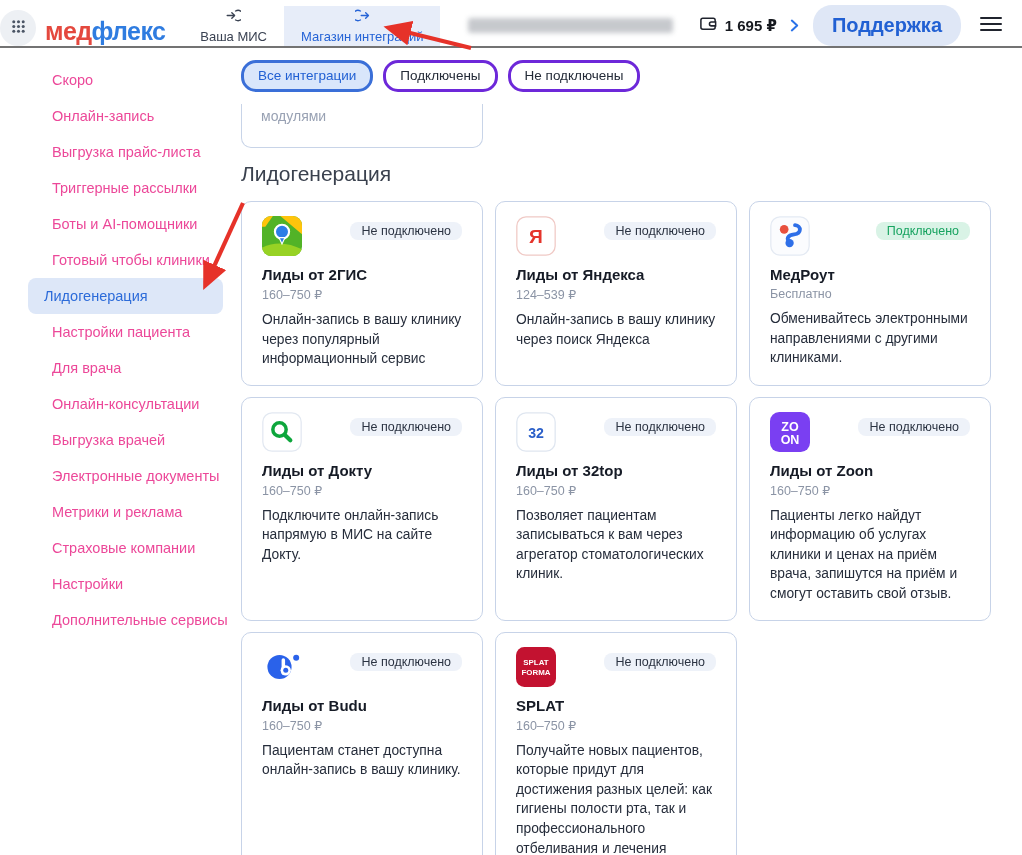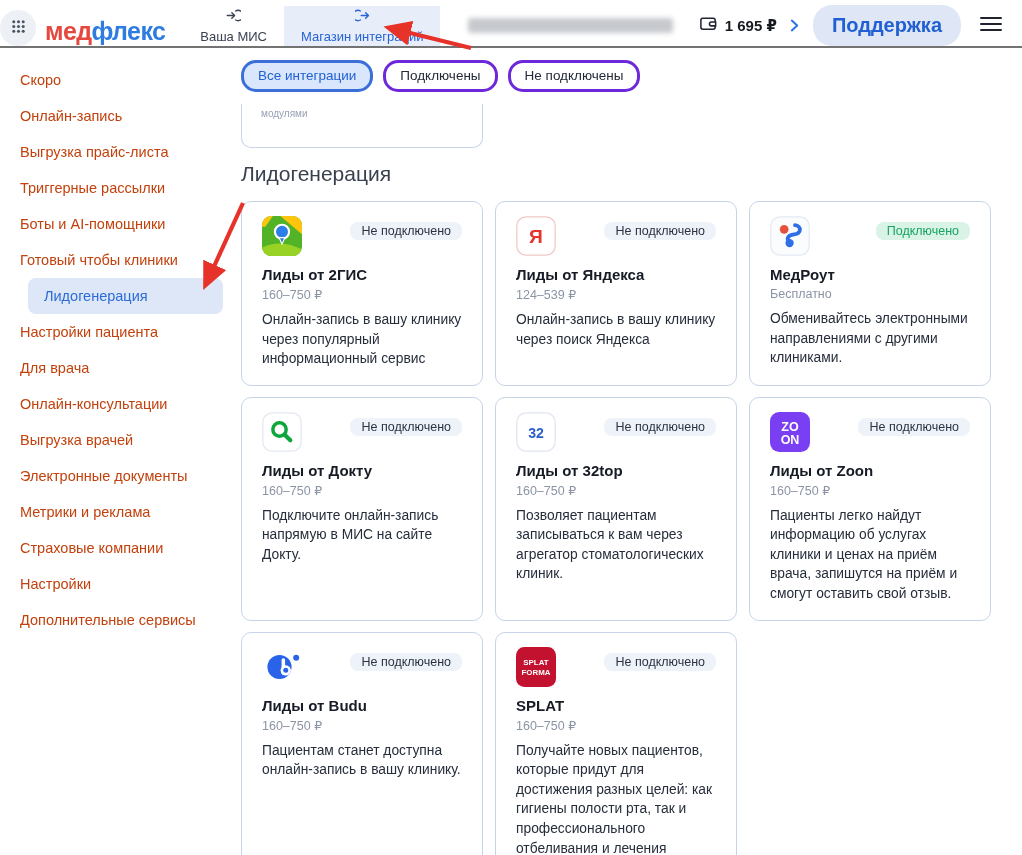--- a/index.html
+++ b/index.html
@@ -24,32 +24,32 @@
   .wallet { display:flex; align-items:center; gap:7px; cursor:pointer; }
   .balance { font-size:15px; font-weight:700; color:#16191f; white-space:nowrap; }
   .wallet .chev { display:flex; margin-left:6px; }
   .support-btn { margin-left:14px; border:none; cursor:pointer; background:#dfe7f6; color:#2160d3;
                  font-family:inherit; font-weight:700; font-size:20px; padding:9px 19px; border-radius:19px; }
   .burger { margin-left:19px; margin-right:4px; display:flex; cursor:pointer; }
 
   
   .body-wrap { display:flex; align-items:flex-start; }
   .sidebar { width:241px; flex:0 0 auto; padding-top:14px; }
-  .side-item { padding:10px 10px 10px 20px; font-size:14.5px; color:#c2410c; cursor:pointer; white-space:nowrap; }
+  .side-item { padding:10px 10px 10px 52px; font-size:14.5px; color:#ec4899; cursor:pointer; white-space:nowrap; }
   .side-item.active { margin:0 18px 0 28px; padding:10px 10px 10px 16px; background:#dde7f8;
                       color:#2c6bd9; border-radius:8px; font-weight:500; }
 
   .main { flex:1 1 auto; padding:12px 30px 0 0; }
   .chips { display:flex; gap:10px; margin-bottom:12px; }
   .chip { font-size:13.5px; padding:5px 14px 6px; border-radius:15px; border:3px solid #6d28d9;
           background:#fff; color:#242b38; cursor:pointer; white-space:nowrap; }
   .chip.active { background:#d9e6fb; border-color:#3a6fd8; color:#2160d3; }
 
   .partial-card { width:242px; height:44px; border:1px solid #c8d4e8; border-top:none;
-                  border-radius:0 0 10px 10px; padding:4px 19px; color:#98a1b3; font-size:10px;
+                  border-radius:0 0 10px 10px; padding:4px 19px; color:#98a1b3; font-size:14px;
                   margin-bottom:14px; overflow:hidden; }
 
   .section-title { font-size:21px; font-weight:500; color:#3a414e; margin-bottom:15px; }
 
   .grid { display:grid; grid-template-columns:repeat(3, 242px); gap:11px 12px; }
   .card { background:#fff; border:1px solid #c7d3e8; border-radius:10px; padding:14px 20px 16px; cursor:pointer; }
   .card-top { display:flex; justify-content:space-between; align-items:flex-start; margin-bottom:10px; }
   .app-icon { width:40px; height:40px; flex:0 0 auto; }
   .app-icon svg { width:40px; height:40px; display:block; }
   .badge { font-size:12.5px; padding:2px 11px; border-radius:8px; background:#eef2f9; color:#2b3342;

